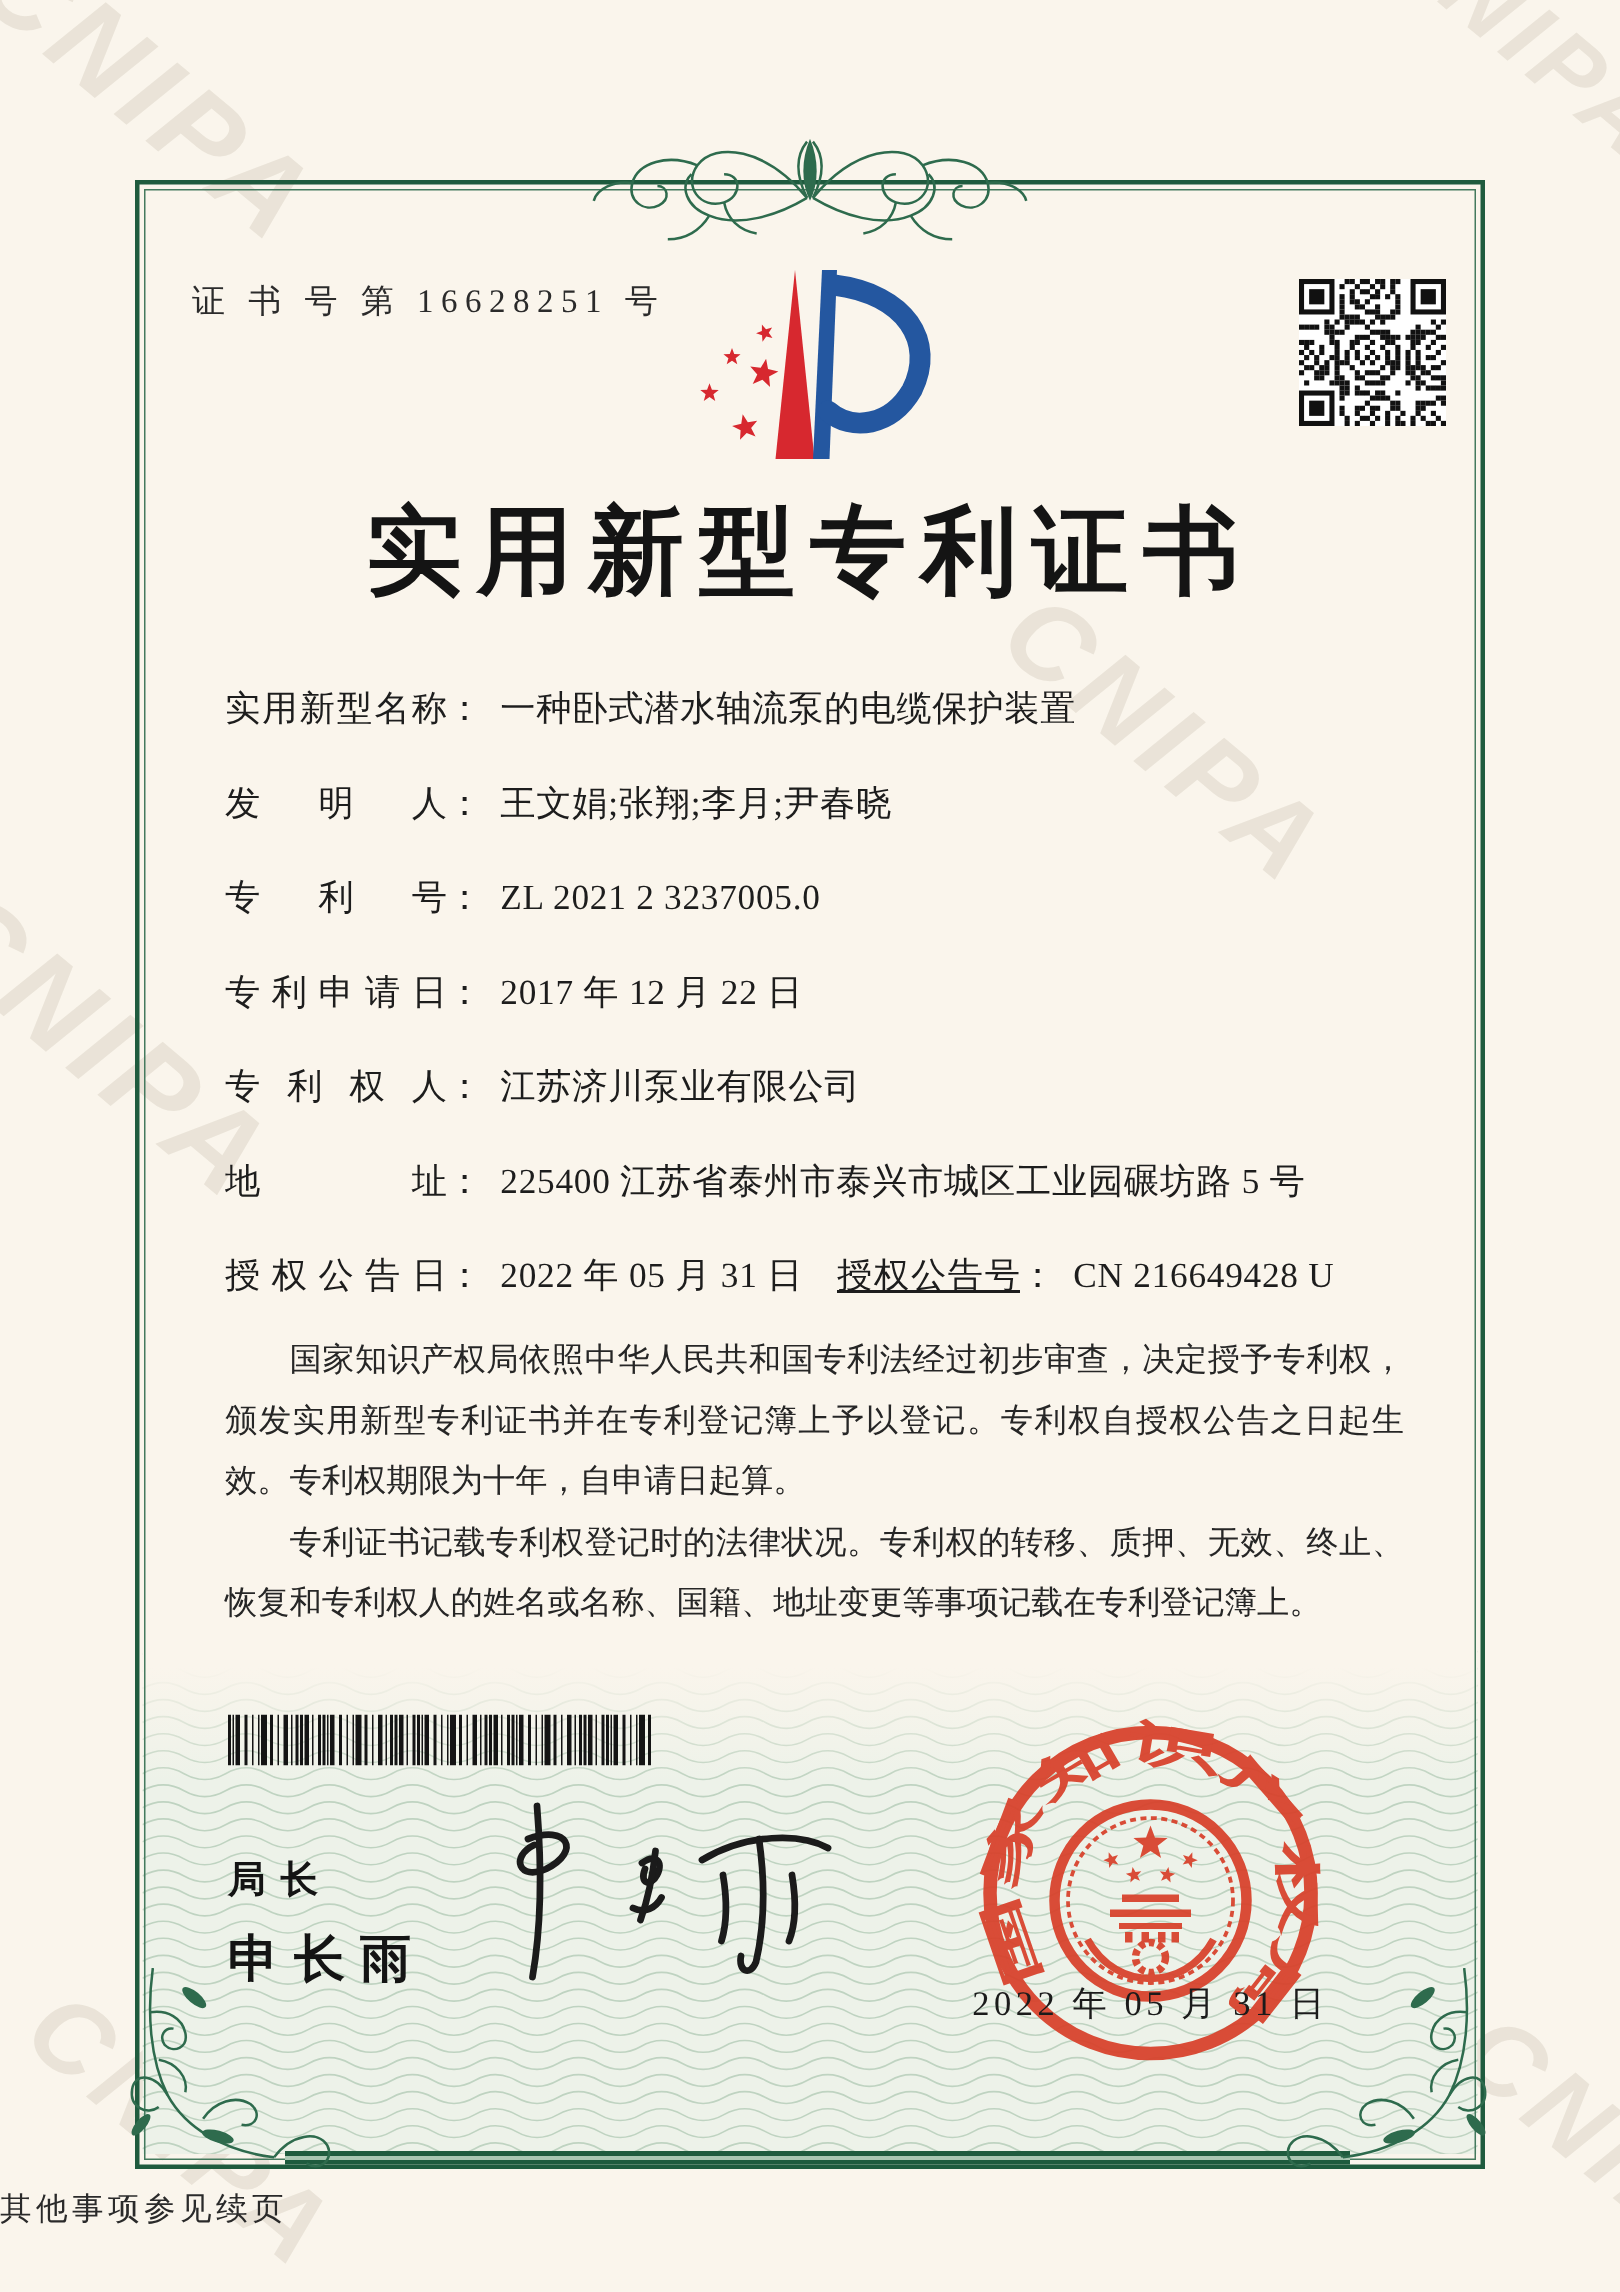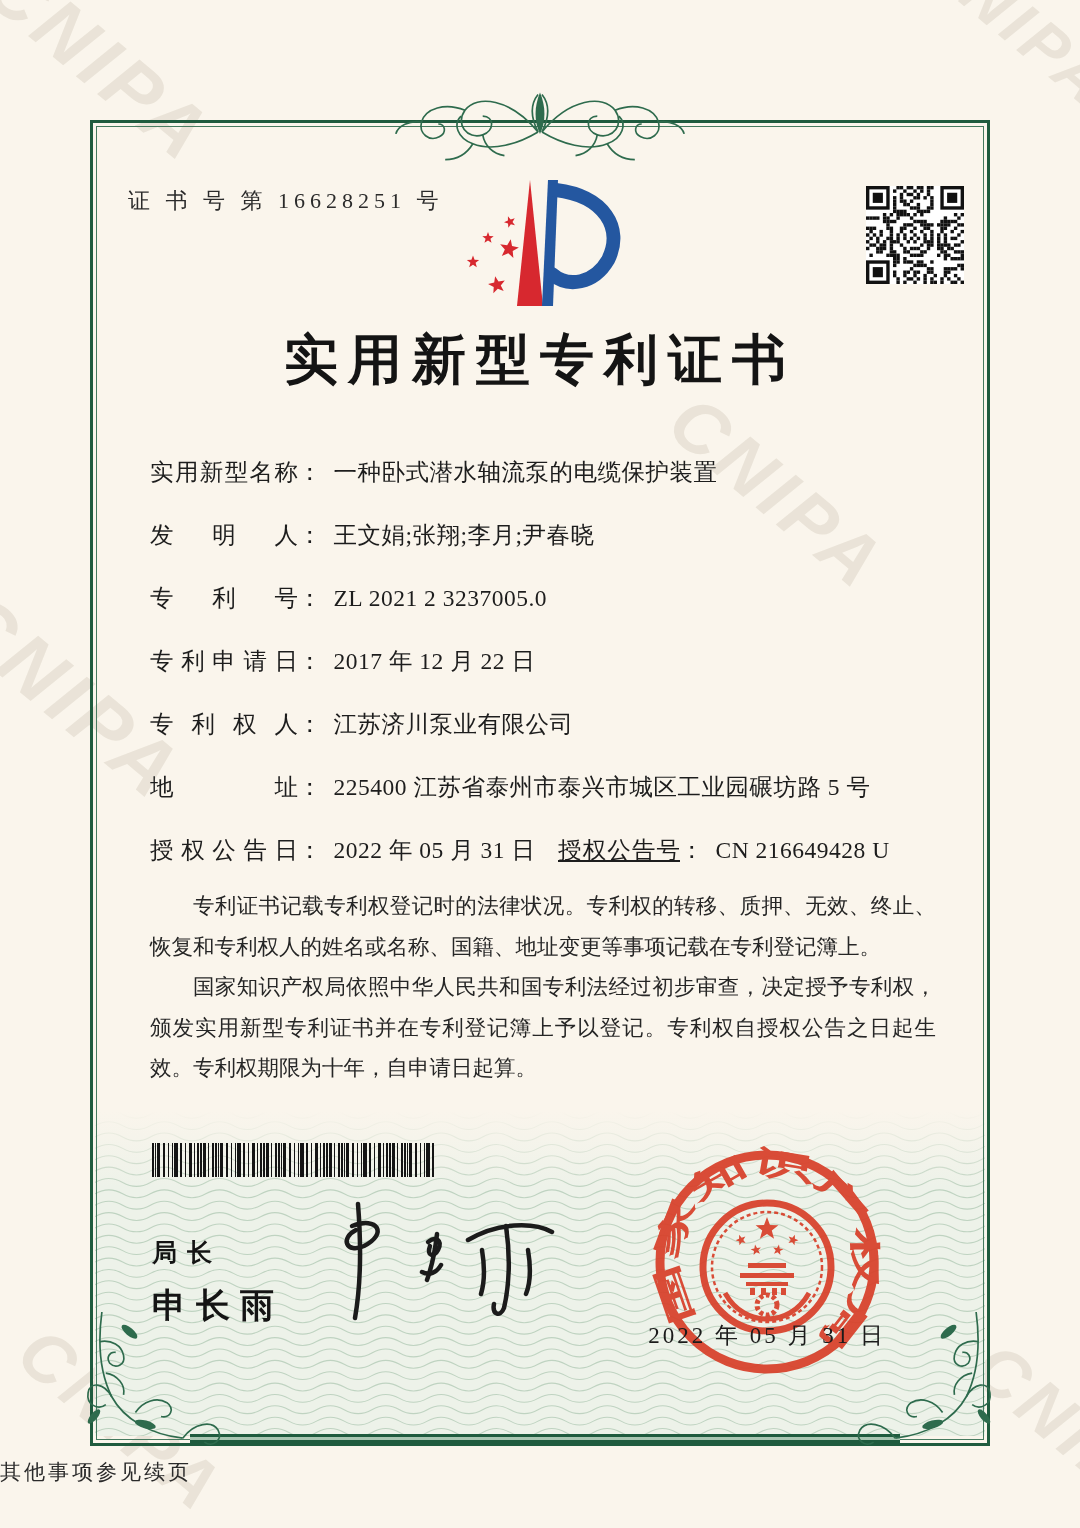--- a/index.html
+++ b/index.html
@@ -12,21 +12,21 @@
   .frame-inner{position:absolute;left:3px;top:3px;right:3px;bottom:3px;border:1px solid #457a5e;}
   .waves{position:absolute;left:95px;top:1098px;width:890px;height:338px;}
   .waves svg{display:block;width:100%;height:100%;}
   .wave-fade{position:absolute;left:95px;top:1098px;width:890px;height:90px;
              background:linear-gradient(to bottom,#faf5ec 15%,rgba(250,245,236,0));}
   .ornament{position:absolute;}
   .cert-no{position:absolute;left:128px;top:186px;font-size:22px;letter-spacing:5px;color:#2b2b2b;}
   .logo{position:absolute;left:452px;top:178px;width:200px;height:135px;}
   .qr{position:absolute;left:866px;top:186px;width:98px;height:98px;}
   .title{position:absolute;left:0;top:324px;width:100%;text-align:center;
-         font-size:54px;font-weight:700;letter-spacing:10px;color:#141414;}
+         font-size:64px;font-weight:700;letter-spacing:10px;color:#141414;}
   .fields{position:absolute;left:150px;top:456px;width:790px;}
   .frow{position:relative;height:63px;font-size:23.5px;white-space:nowrap;}
   .flabel{display:inline-block;width:148px;text-align:justify;text-align-last:justify;vertical-align:top;}
   .fcolon{display:inline-block;margin-right:12px;}
   .fvalue{letter-spacing:.5px;}
   .fgroup2{position:absolute;left:408px;top:0;}
   .fgroup2 .flabel{width:122px;text-decoration:underline;}
   .body-text{position:absolute;left:150px;top:886px;width:786px;font-size:21.5px;
              line-height:40.5px;text-align:justify;color:#262626;}
   .body-text p{margin:0;text-indent:2em;}
@@ -477,22 +477,22 @@
     </div>
     <div class="frow">
       <span class="flabel">授权公告日</span><span class="fcolon">：</span><span class="fvalue">2022 年 05 月 31 日</span>
       <span class="fgroup2">
         <span class="flabel">授权公告号</span><span class="fcolon">：</span><span class="fvalue">CN 216649428 U</span>
       </span>
     </div>
   </div>
 
   <div class="body-text">
+    <p>国家知识产权局依照中华人民共和国专利法经过初步审查，决定授予专利权，颁发实用新型专利证书并在专利登记簿上予以登记。专利权自授权公告之日起生效。专利权期限为十年，自申请日起算。</p>
     <p>专利证书记载专利权登记时的法律状况。专利权的转移、质押、无效、终止、恢复和专利权人的姓名或名称、国籍、地址变更等事项记载在专利登记簿上。</p>
-    <p>国家知识产权局依照中华人民共和国专利法经过初步审查，决定授予专利权，颁发实用新型专利证书并在专利登记簿上予以登记。专利权自授权公告之日起生效。专利权期限为十年，自申请日起算。</p>
   </div>
 
   <div class="barcode"><svg id="barcode-svg" viewBox="0 0 287 34" width="287" height="34" preserveAspectRatio="none">
         <rect x="2" y="0" width="2" height="34" fill="#141414"></rect>
         <rect x="5" y="0" width="1" height="34" fill="#141414"></rect>
         <rect x="7" y="0" width="3" height="34" fill="#141414"></rect>
         <rect x="13" y="0" width="2" height="34" fill="#141414"></rect>
         <rect x="18" y="0" width="1" height="34" fill="#141414"></rect>
         <rect x="22" y="0" width="1" height="34" fill="#141414"></rect>
         <rect x="24" y="0" width="4" height="34" fill="#141414"></rect>

